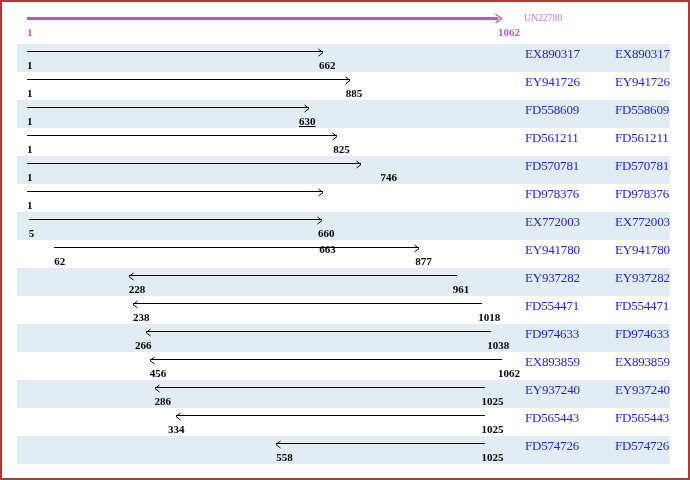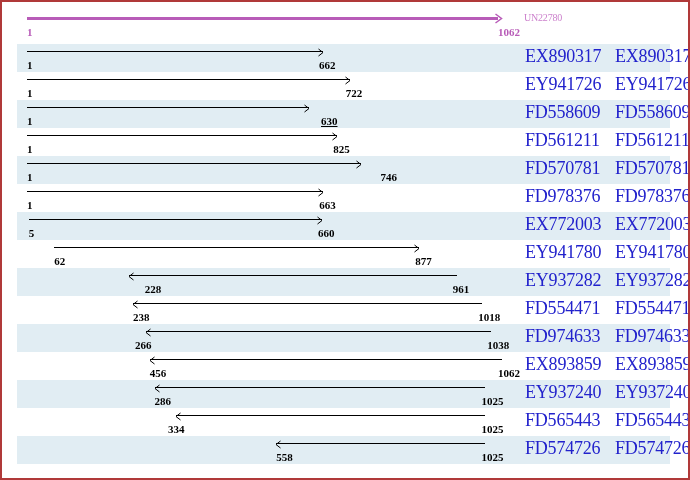--- a/index.html
+++ b/index.html
@@ -35,21 +35,21 @@
   .chev.right{right:-1px;}
   .chev.left{left:-1px;transform:scaleX(-1);}
   .ref-chev{position:absolute;top:-4px;right:-5px;width:9px;height:11px;color:var(--reference-arrow,#b85cb8);}
   .pos{
     position:absolute;top:16px;
     font-size:11px;font-weight:bold;line-height:1;
     color:var(--coord-text,#000);white-space:nowrap;
   }
   .acc{
     position:absolute;top:3px;
-    font-size:18px;line-height:1;letter-spacing:-0.2px;
+    font-size:13px;line-height:1;letter-spacing:-0.2px;
     color:var(--accession-link,#2222cc);
     white-space:nowrap;cursor:pointer;
   }
   .acc.col1{left:523px;}
   .acc.col2{left:613px;}
 </style>
 </head>
 <body>
 
 <div class="frame">
@@ -79,33 +79,33 @@
     <span class="acc col2">EX890317</span>
   </div>
       <div class="row">
     <div class="band"></div>
     <div class="aline" style="left: 25px; width: 322.785px;">
       <svg class="chev right" viewBox="0 0 7 9" width="7" height="9">
         <path d="M1.5 1 L6 4.5 L1.5 8" fill="none" stroke="currentColor" stroke-width="1"></path>
       </svg>
     </div>
     <span class="pos start" style="left: 25px;">1</span>
-    <span class="pos end" style="left: 343.785px;">722</span>
+    <span class="pos end" style="left: 343.785px;">885</span>
     <span class="acc col1">EY941726</span>
     <span class="acc col2">EY941726</span>
   </div>
       <div class="row striped">
     <div class="band"></div>
     <div class="aline" style="left: 25px; width: 281.598px;">
       <svg class="chev right" viewBox="0 0 7 9" width="7" height="9">
         <path d="M1.5 1 L6 4.5 L1.5 8" fill="none" stroke="currentColor" stroke-width="1"></path>
       </svg>
     </div>
     <span class="pos start" style="left: 25px;">1</span>
-    <span class="pos end" style="left: 319px; text-decoration: underline;">630</span>
+    <span class="pos end" style="left: 297px; text-decoration: underline;">630</span>
     <span class="acc col1">FD558609</span>
     <span class="acc col2">FD558609</span>
   </div>
       <div class="row">
     <div class="band"></div>
     <div class="aline" style="left: 25px; width: 310.25px;">
       <svg class="chev right" viewBox="0 0 7 9" width="7" height="9">
         <path d="M1.5 1 L6 4.5 L1.5 8" fill="none" stroke="currentColor" stroke-width="1"></path>
       </svg>
     </div>
@@ -127,21 +127,21 @@
     <span class="acc col2">FD570781</span>
   </div>
       <div class="row">
     <div class="band"></div>
     <div class="aline" style="left: 25px; width: 296.371px;">
       <svg class="chev right" viewBox="0 0 7 9" width="7" height="9">
         <path d="M1.5 1 L6 4.5 L1.5 8" fill="none" stroke="currentColor" stroke-width="1"></path>
       </svg>
     </div>
     <span class="pos start" style="left: 25px;">1</span>
-    <span class="pos end" style="left: 317.371px;">663</span>
+    <span class="pos end" style="left: 317.371px; margin-top: 44px;">663</span>
     <span class="acc col1">FD978376</span>
     <span class="acc col2">FD978376</span>
   </div>
       <div class="row striped">
     <div class="band"></div>
     <div class="aline" style="left: 26.7908px; width: 293.238px;">
       <svg class="chev right" viewBox="0 0 7 9" width="7" height="9">
         <path d="M1.5 1 L6 4.5 L1.5 8" fill="none" stroke="currentColor" stroke-width="1"></path>
       </svg>
     </div>
@@ -162,21 +162,21 @@
     <span class="acc col1">EY941780</span>
     <span class="acc col2">EY941780</span>
   </div>
       <div class="row striped">
     <div class="band"></div>
     <div class="aline" style="left: 126.626px; width: 328.157px;">
       <svg class="chev left" viewBox="0 0 7 9" width="7" height="9">
         <path d="M1.5 1 L6 4.5 L1.5 8" fill="none" stroke="currentColor" stroke-width="1"></path>
       </svg>
     </div>
-    <span class="pos start" style="left: 126.626px; margin-left: 16px;">228</span>
+    <span class="pos start" style="left: 126.626px;">228</span>
     <span class="pos end" style="left: 450.783px;">961</span>
     <span class="acc col1">EY937282</span>
     <span class="acc col2">EY937282</span>
   </div>
       <div class="row">
     <div class="band"></div>
     <div class="aline" style="left: 131.103px; width: 349.199px;">
       <svg class="chev left" viewBox="0 0 7 9" width="7" height="9">
         <path d="M1.5 1 L6 4.5 L1.5 8" fill="none" stroke="currentColor" stroke-width="1"></path>
       </svg>

